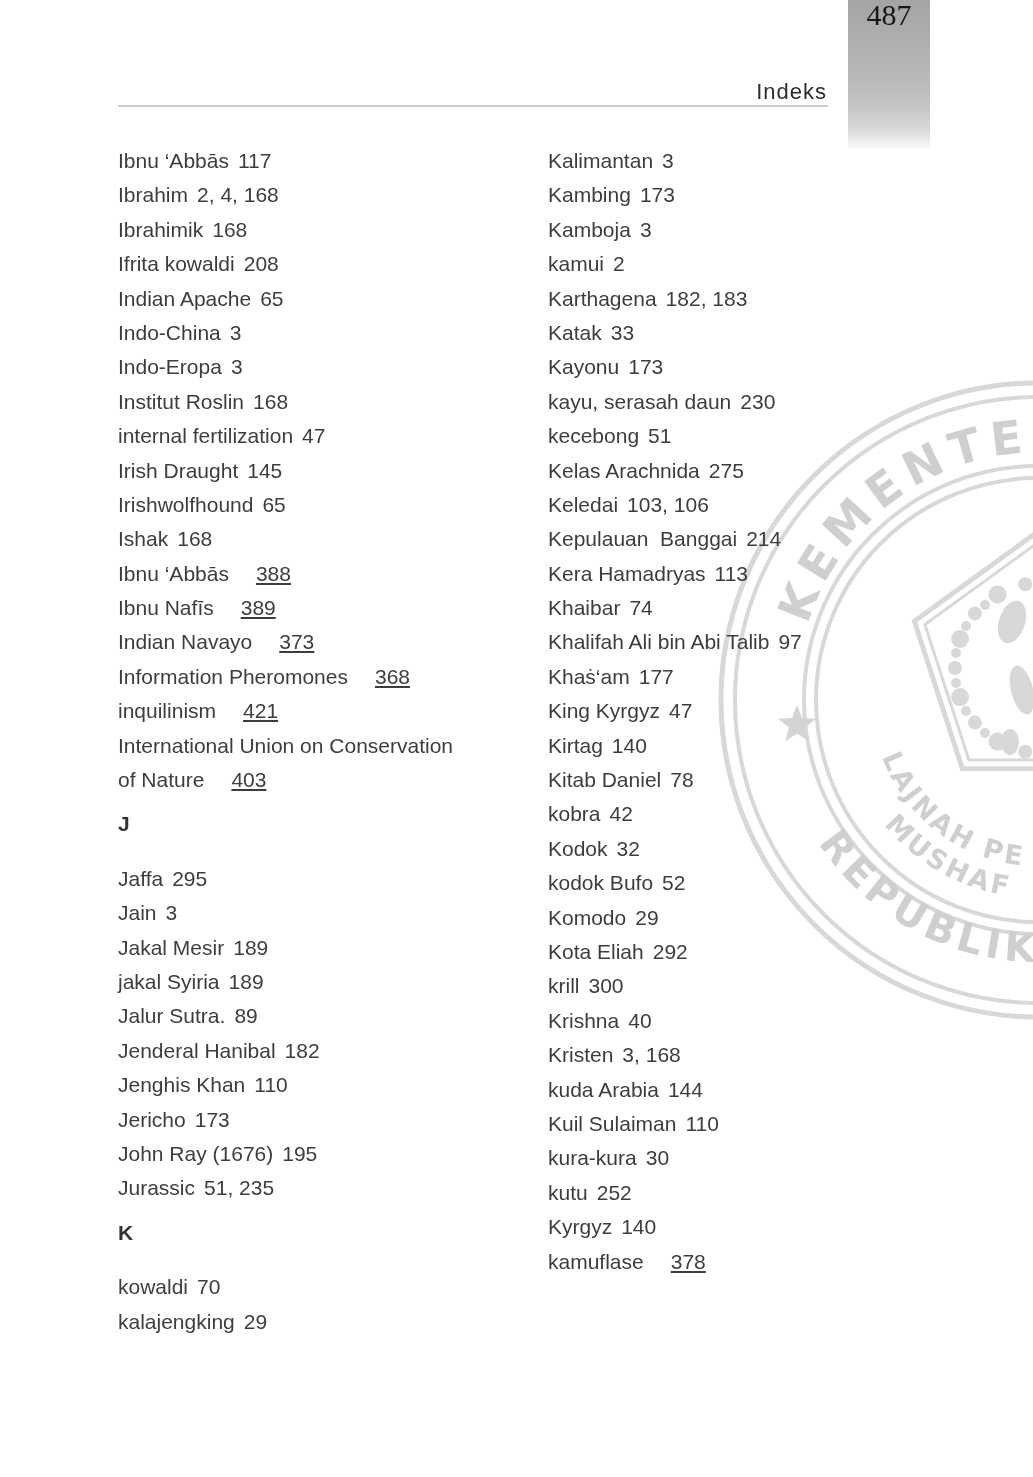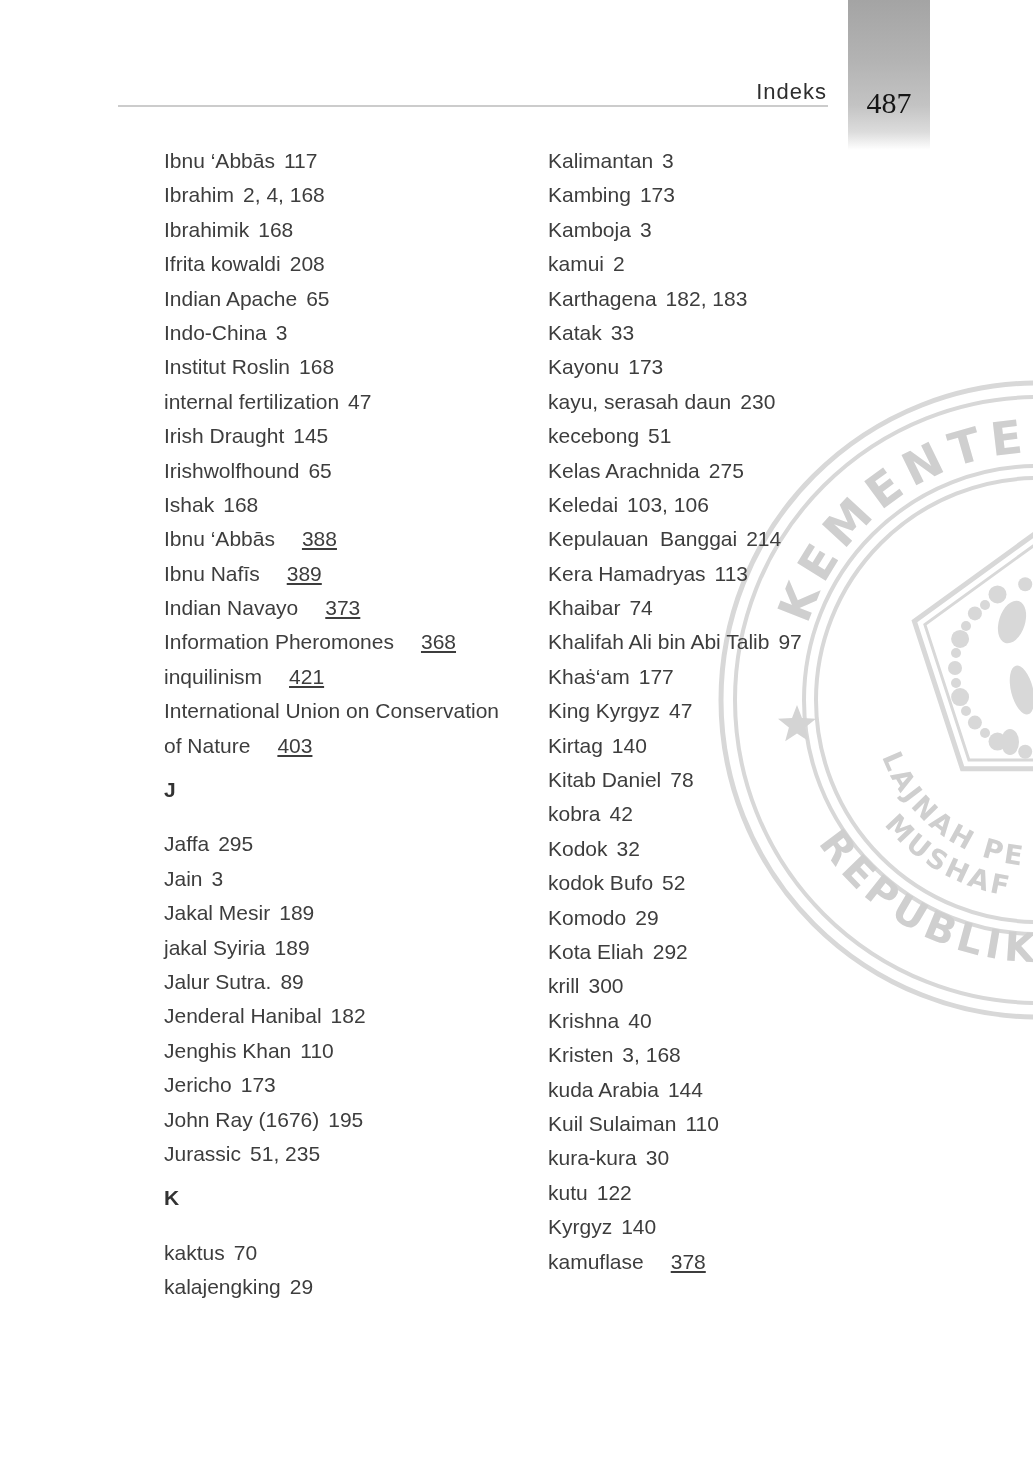--- a/index.html
+++ b/index.html
@@ -29,35 +29,35 @@
   }
   .header-rule{
     position:absolute;
     left:118px;top:105px;width:710px;height:2px;
     background:#cccccc;
   }
   .pagenum-box{
     position:absolute;
     left:848px;top:0;width:82px;height:150px;
     background:linear-gradient(180deg,#a4a4a4 0%,#b3b3b3 40%,#c3c3c3 70%,#dcdcdc 88%,rgba(255,255,255,0) 100%);
-    display:flex;justify-content:center;align-items:flex-end;
+    display:flex;justify-content:center;
     box-sizing:border-box;
     padding-bottom:32px;
   }
   .pagenum{
     font-family:"Liberation Serif",serif;
     font-size:30px;
     color:#161616;
     line-height:1;
   }
   .col{
     position:absolute;top:144px;
     font-size:21px;color:#3d3d3d;
   }
-  .col-left{left:118px;width:408px;margin-left:46px;}
+  .col-left{left:118px;width:408px;}
   .col-right{left:548px;width:490px;}
   .row{
     height:34.4px;line-height:34.4px;
     white-space:pre;
   }
   .pages{margin-left:9px;color:#3d3d3d;}
   .pages.wide{margin-left:27px;text-decoration:underline;}
   .sec-heading{
     font-weight:bold;
     font-size:21px;
@@ -138,20 +138,21 @@
     <span class="pagenum">487</span>
   </div>
 
   <div class="col col-left" id="col-left">
       <div class="row"><span>Ibnu ‘Abbās</span><span class="pages">117</span></div>
       <div class="row"><span>Ibrahim</span><span class="pages">2, 4, 168</span></div>
       <div class="row"><span>Ibrahimik</span><span class="pages">168</span></div>
       <div class="row"><span>Ifrita kowaldi</span><span class="pages">208</span></div>
       <div class="row"><span>Indian Apache</span><span class="pages">65</span></div>
       <div class="row"><span>Indo-China</span><span class="pages">3</span></div>
+      <div class="row"><span>Indo-Eropa</span><span class="pages">3</span></div>
       <div class="row"><span>Institut Roslin</span><span class="pages">168</span></div>
       <div class="row"><span>internal fertilization</span><span class="pages">47</span></div>
       <div class="row"><span>Irish Draught</span><span class="pages">145</span></div>
       <div class="row"><span>Irishwolfhound</span><span class="pages">65</span></div>
       <div class="row"><span>Ishak</span><span class="pages">168</span></div>
       <div class="row"><span>Ibnu ‘Abbās</span><span class="pages wide">388</span></div>
       <div class="row"><span>Ibnu Nafīs</span><span class="pages wide">389</span></div>
       <div class="row"><span>Indian Navayo</span><span class="pages wide">373</span></div>
       <div class="row"><span>Information Pheromones</span><span class="pages wide">368</span></div>
       <div class="row"><span>inquilinism</span><span class="pages wide">421</span></div>
@@ -162,21 +163,21 @@
       <div class="row"><span>Jain</span><span class="pages">3</span></div>
       <div class="row"><span>Jakal Mesir</span><span class="pages">189</span></div>
       <div class="row"><span>jakal Syiria</span><span class="pages">189</span></div>
       <div class="row"><span>Jalur Sutra.</span><span class="pages">89</span></div>
       <div class="row"><span>Jenderal Hanibal</span><span class="pages">182</span></div>
       <div class="row"><span>Jenghis Khan</span><span class="pages">110</span></div>
       <div class="row"><span>Jericho</span><span class="pages">173</span></div>
       <div class="row"><span>John Ray (1676)</span><span class="pages">195</span></div>
       <div class="row"><span>Jurassic</span><span class="pages">51, 235</span></div>
       <div class="sec-heading">K</div>
-      <div class="row"><span>kaktus</span><span class="pages">70</span></div>
+      <div class="row"><span>kowaldi</span><span class="pages">70</span></div>
       <div class="row"><span>kalajengking</span><span class="pages">29</span></div>
     </div>
   <div class="col col-right" id="col-right">
       <div class="row"><span>Kalimantan</span><span class="pages">3</span></div>
       <div class="row"><span>Kambing</span><span class="pages">173</span></div>
       <div class="row"><span>Kamboja</span><span class="pages">3</span></div>
       <div class="row"><span>kamui</span><span class="pages">2</span></div>
       <div class="row"><span>Karthagena</span><span class="pages">182, 183</span></div>
       <div class="row"><span>Katak</span><span class="pages">33</span></div>
       <div class="row"><span>Kayonu</span><span class="pages">173</span></div>
@@ -196,18 +197,18 @@
       <div class="row"><span>Kodok</span><span class="pages">32</span></div>
       <div class="row"><span>kodok Bufo</span><span class="pages">52</span></div>
       <div class="row"><span>Komodo</span><span class="pages">29</span></div>
       <div class="row"><span>Kota Eliah</span><span class="pages">292</span></div>
       <div class="row"><span>krill</span><span class="pages">300</span></div>
       <div class="row"><span>Krishna</span><span class="pages">40</span></div>
       <div class="row"><span>Kristen</span><span class="pages">3, 168</span></div>
       <div class="row"><span>kuda Arabia</span><span class="pages">144</span></div>
       <div class="row"><span>Kuil Sulaiman</span><span class="pages">110</span></div>
       <div class="row"><span>kura-kura</span><span class="pages">30</span></div>
-      <div class="row"><span>kutu</span><span class="pages">122</span></div>
+      <div class="row"><span>kutu</span><span class="pages">252</span></div>
       <div class="row"><span>Kyrgyz</span><span class="pages">140</span></div>
       <div class="row"><span>kamuflase</span><span class="pages wide">378</span></div>
     </div>
 
 </div>
 
 </body></html>

